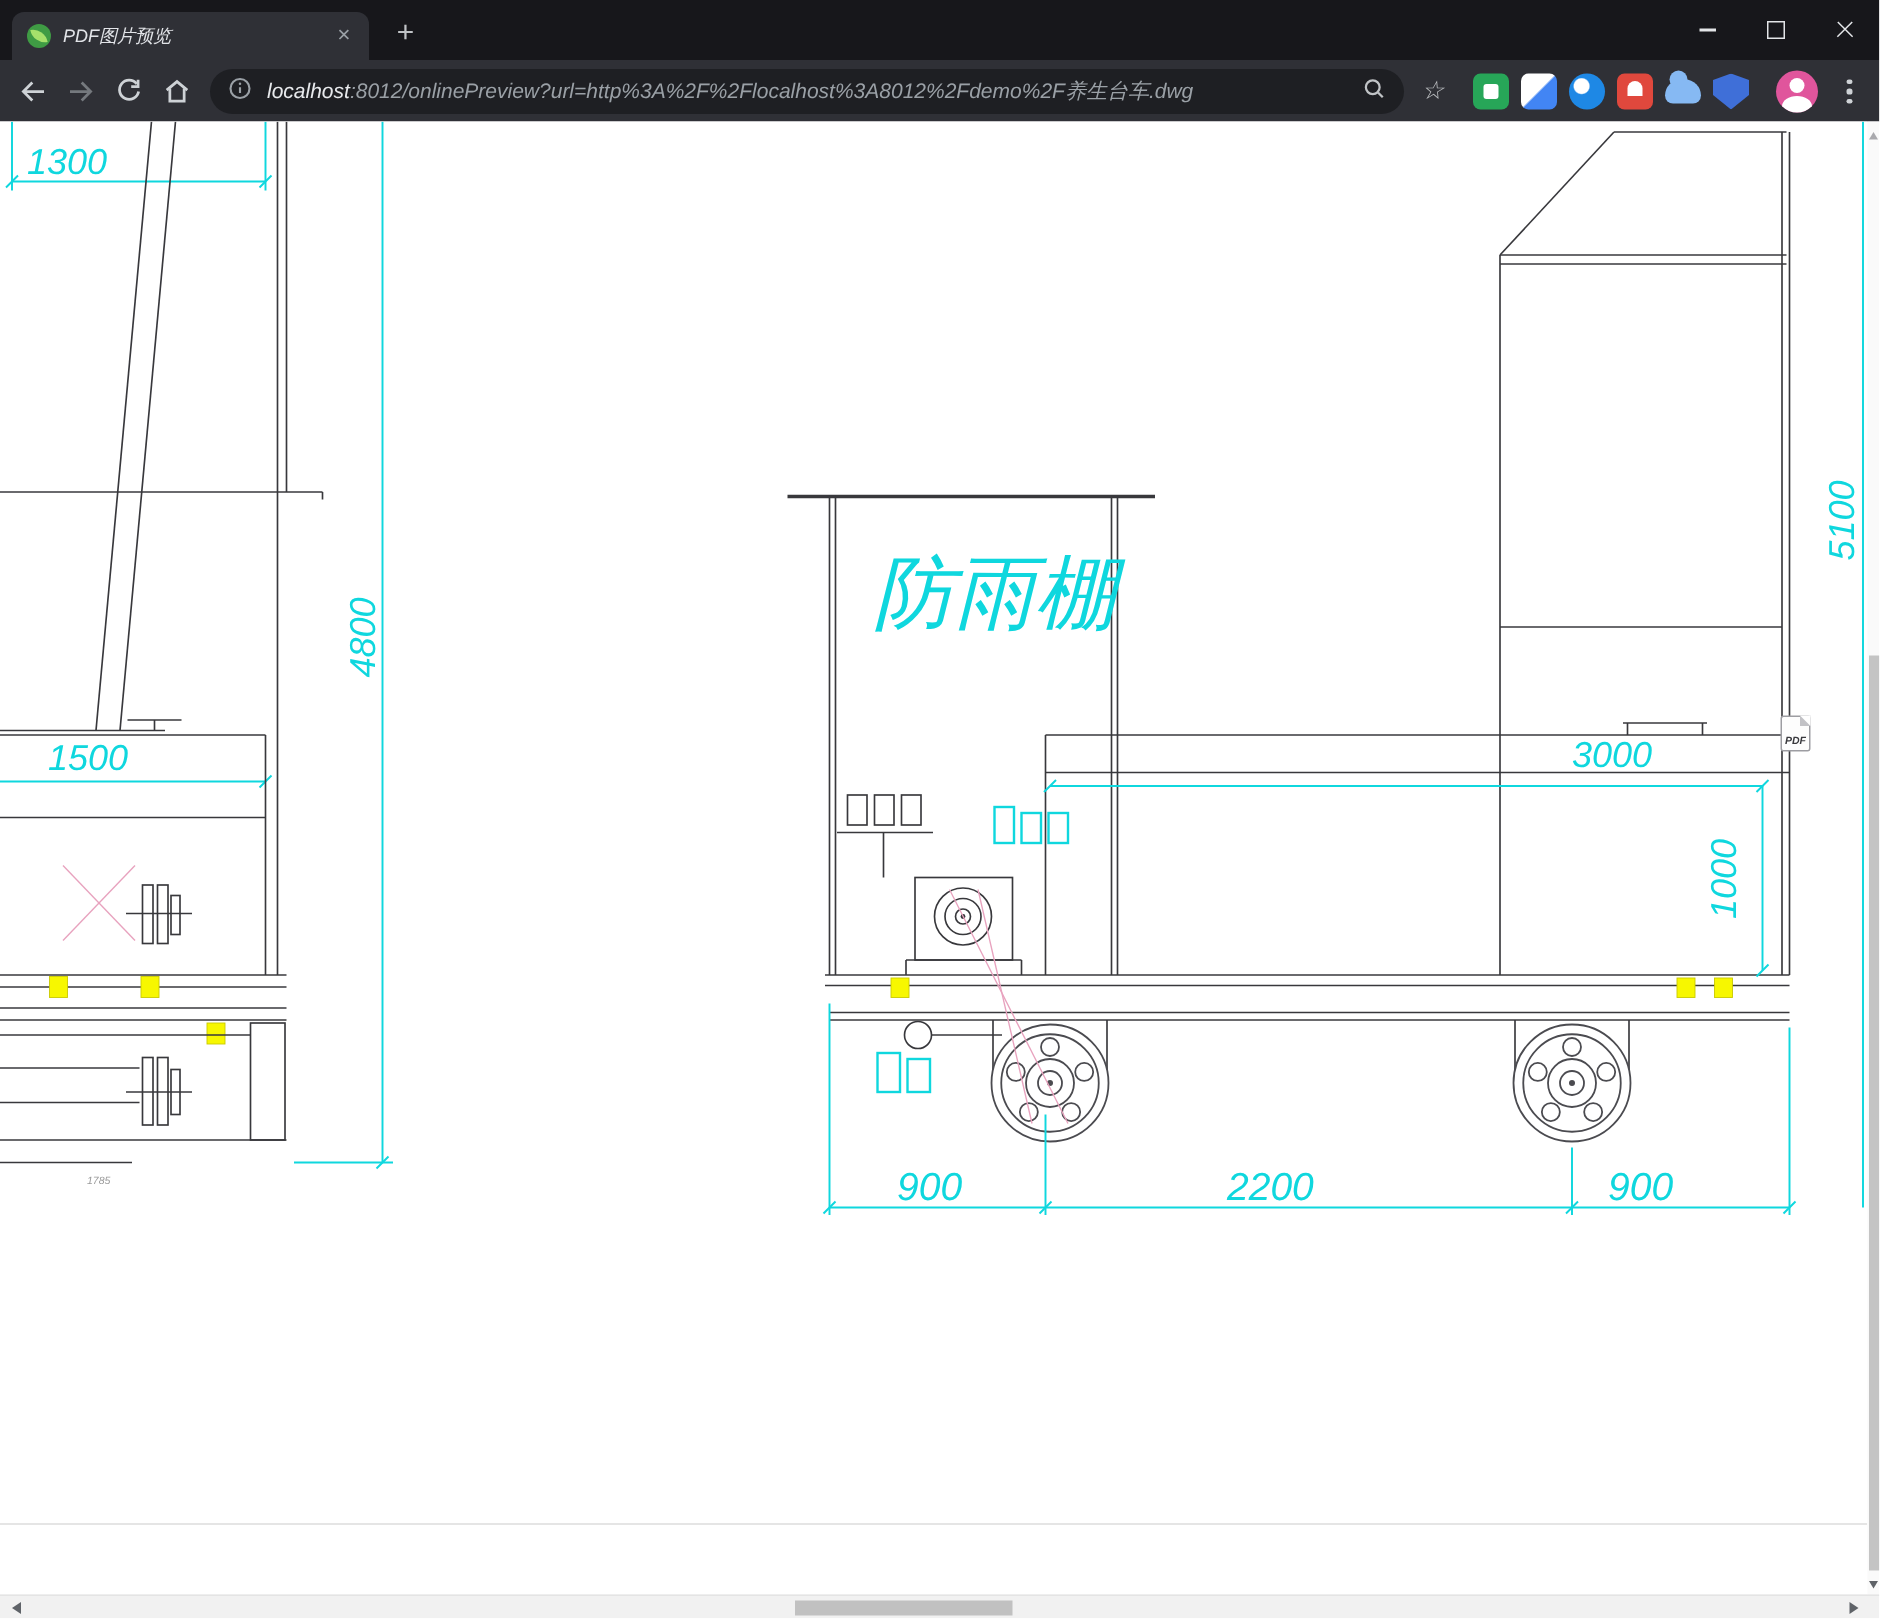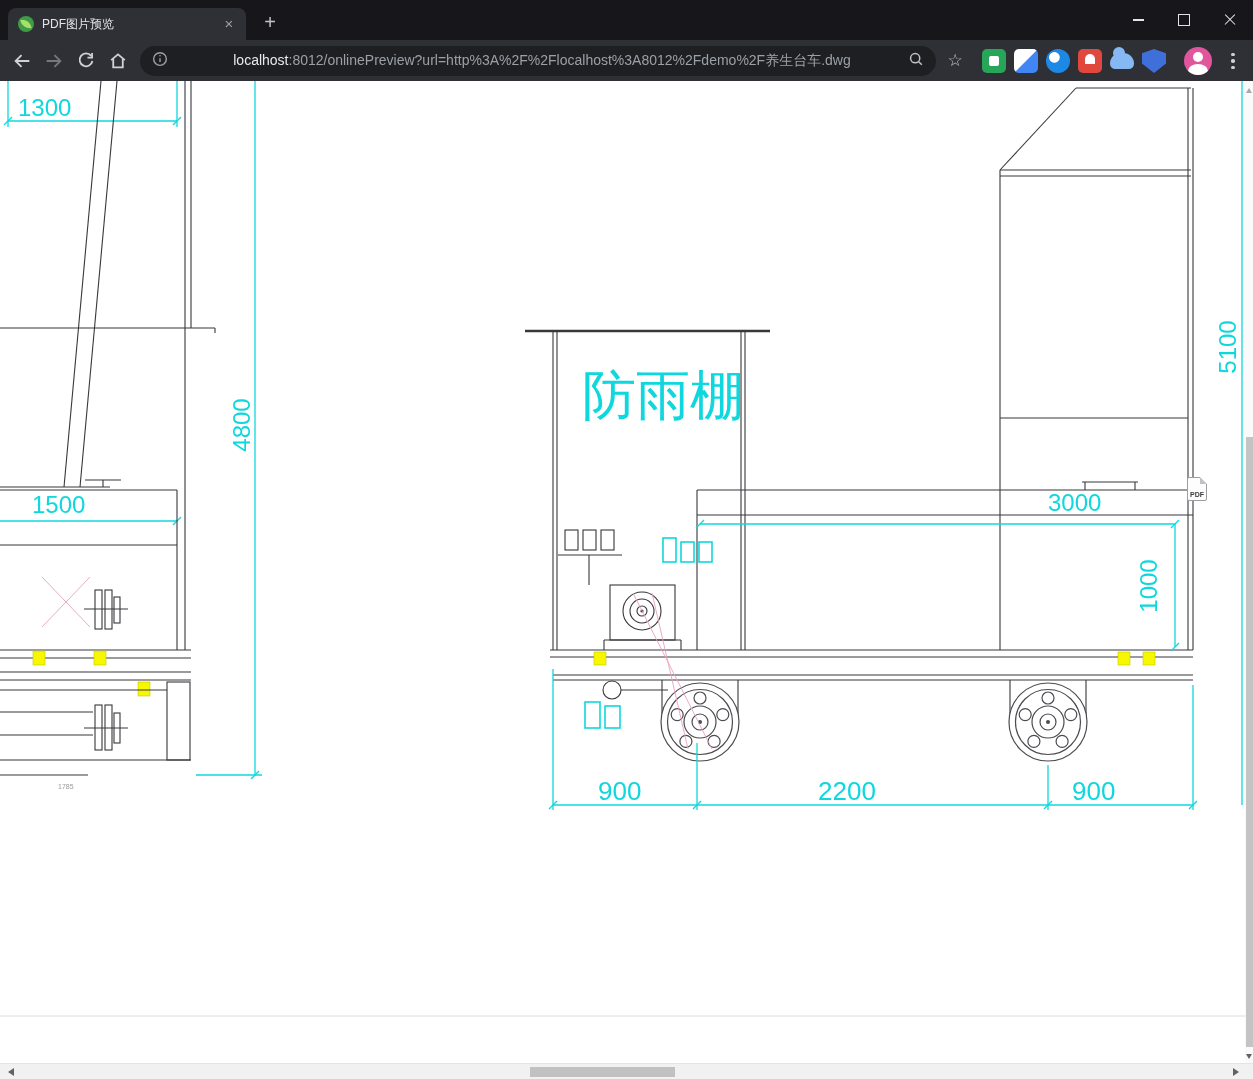--- a/index.html
+++ b/index.html
@@ -1,18 +1,18 @@
 <!DOCTYPE html>
 <html style="--cyan: #0fd7de; --yellow: #f7f700; --pink: #e8a2be; --line: #38383c;"><head>
 <meta charset="utf-8">
 <style>
   * { margin:0; padding:0; box-sizing:border-box; }
   html,body { width:1253px; height:1079px; overflow:hidden; background:#fff;
               font-family:"Liberation Sans", sans-serif; }
-  .window { position:relative; width:1253px; height:1079px; background:#fff; overflow:hidden; }
+  .window { position:relative; width:1253px; height:1079px; background:#fff; overflow:hidden;font-style:italic; }
 
   
   .titlebar { position:absolute; left:0; top:0; width:1253px; height:40px; background:#17171b; }
   .tab { position:absolute; left:8px; top:8px; width:238px; height:32px; background:#2f3036;
          border-radius:8px 8px 0 0; display:flex; align-items:center; padding:0 8px 0 10px; }
   .favicon { width:16px; height:16px; border-radius:50%; background:#3f9b44; position:relative; flex:0 0 16px; }
   .favicon::after { content:""; position:absolute; left:3px; top:3px; width:10px; height:10px;
                     background:#a6e06b; border-radius:0 100% 0 100%; transform:rotate(-10deg); }
   .tab-title { color:#e2e4e8; font-size:12px; margin-left:8px; white-space:nowrap; overflow:hidden;
                text-overflow:ellipsis; flex:1; }
@@ -27,21 +27,21 @@
   .wc-close { position:relative; }
   .wc-close::before,.wc-close::after { content:""; position:absolute; width:14px; height:1.4px;
      background:#e3e5e8; left:16px; top:19px; }
   .wc-close::before { transform:rotate(45deg); } .wc-close::after { transform:rotate(-45deg); }
 
   
   .toolbar { position:absolute; left:0; top:40px; width:1253px; height:41px; background:#2f3036; }
   .navbtn { position:absolute; top:47px; width:28px; height:28px; border-radius:50%; display:flex;
             align-items:center; justify-content:center; }
   .omnibox { position:absolute; left:140px; top:46px; width:796px; height:30px; background:#1e1f23;
-             border-radius:15px; display:flex; align-items:center; padding:0 10px;text-align:center; }
+             border-radius:15px; display:flex; align-items:center; padding:0 10px; }
   .url { font-size:14px; margin-left:8px; white-space:nowrap; overflow:hidden; flex:1; }
   .url .host { color:#e8eaed; }
   .url .rest { color:#9aa0a6; }
   .star { position:absolute; left:941px; top:47px; width:28px; height:28px; color:#c0c3c6;
           font-size:17px; text-align:center; line-height:27px; }
   .ext { position:absolute; top:49px; width:24px; height:24px; }
   .e1 { border-radius:5px; background:#27a658; } 
   .e1::after { content:""; position:absolute; left:7px; top:7px; width:10px; height:10px; background:#fff; border-radius:2px; }
   .e2 { border-radius:5px; background:linear-gradient(135deg,#ffffff 48%,#4285f4 52%); }
   .e3 { border-radius:50%; background:radial-gradient(circle at 35% 35%, #ffffff 22%, #1e88e5 26%); }

